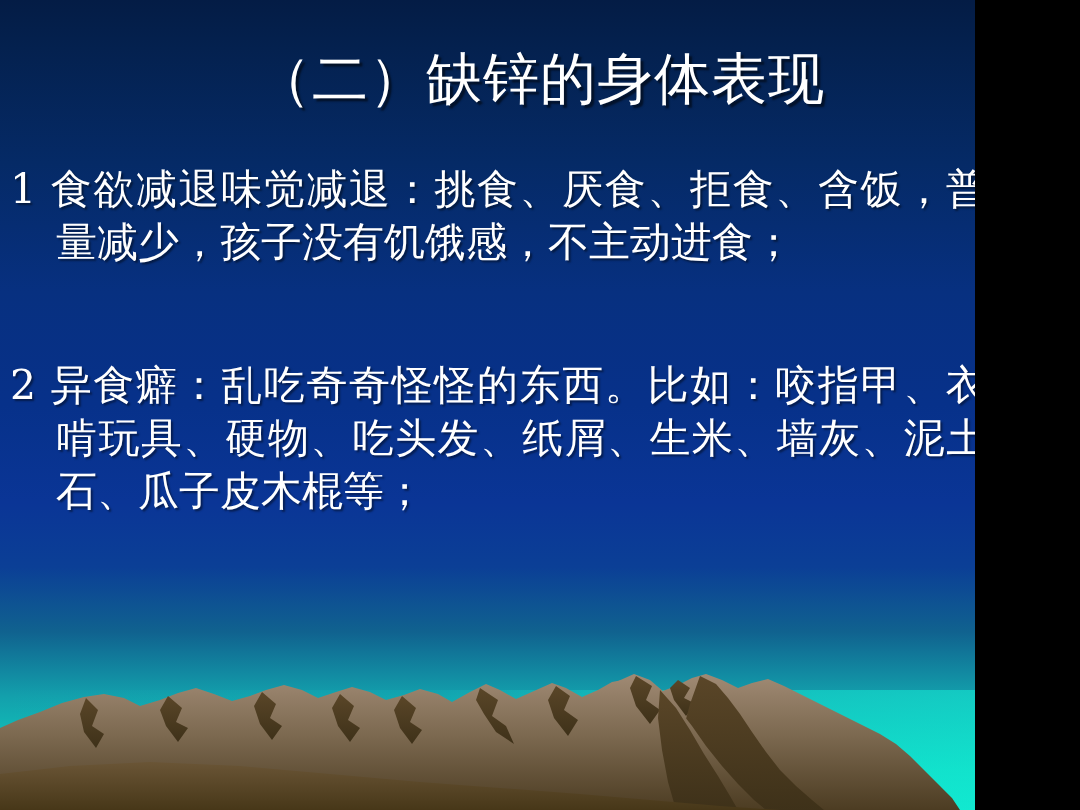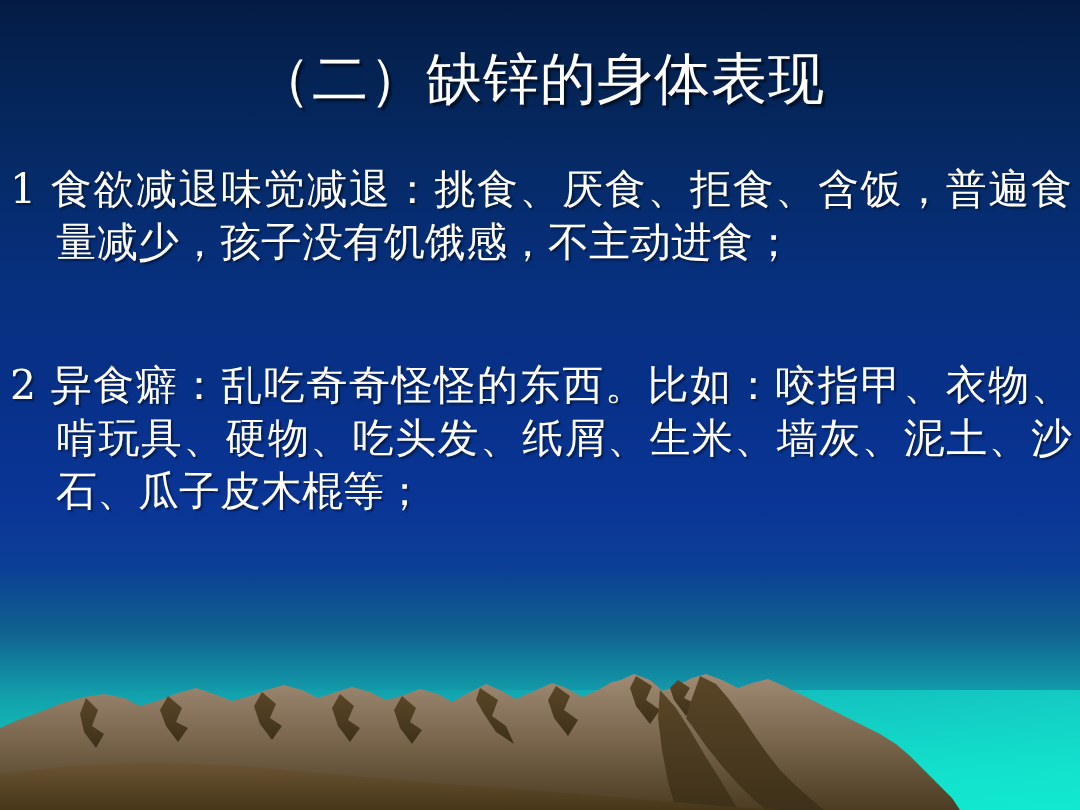--- a/index.html
+++ b/index.html
@@ -4,21 +4,21 @@
 <title>slide</title>
 <style>
   html, body {
     margin: 0;
     padding: 0;
     background: #000;
   }
 
   #slide {
     position: relative;
-    width: 1080px;
+    width: 975px;
     height: 810px;
     overflow: hidden;
     font-family: "DejaVu Serif", "Liberation Serif", serif;
     
     background: linear-gradient(
         to bottom,
         #041c45 0%,
         #04214f 6%,
         #052a66 20%,
         #073080 36%,

